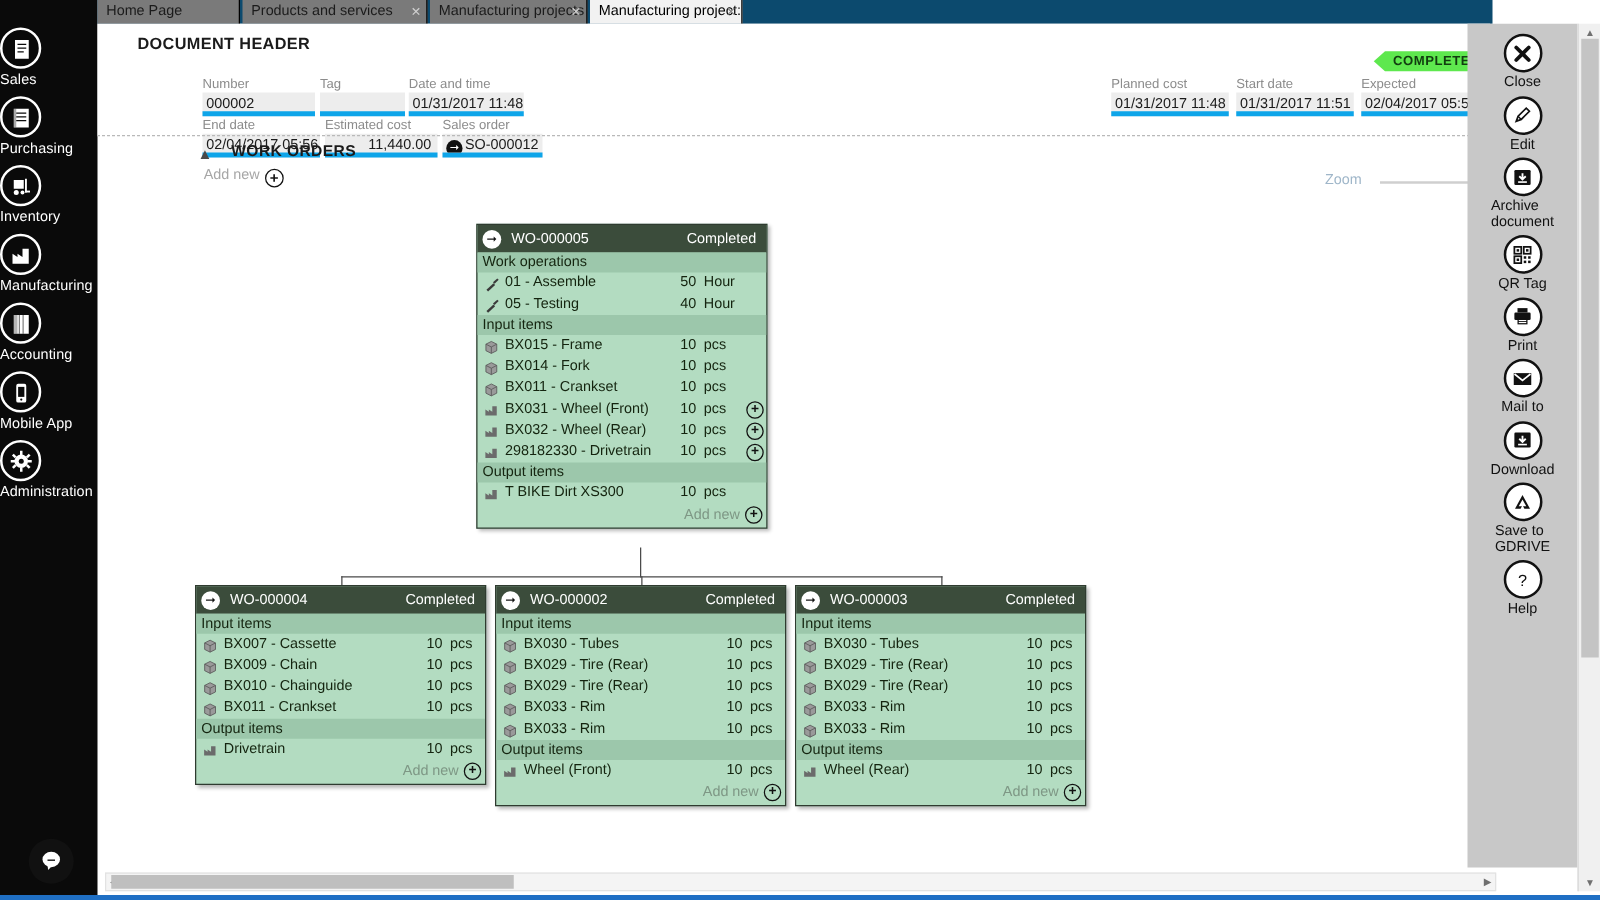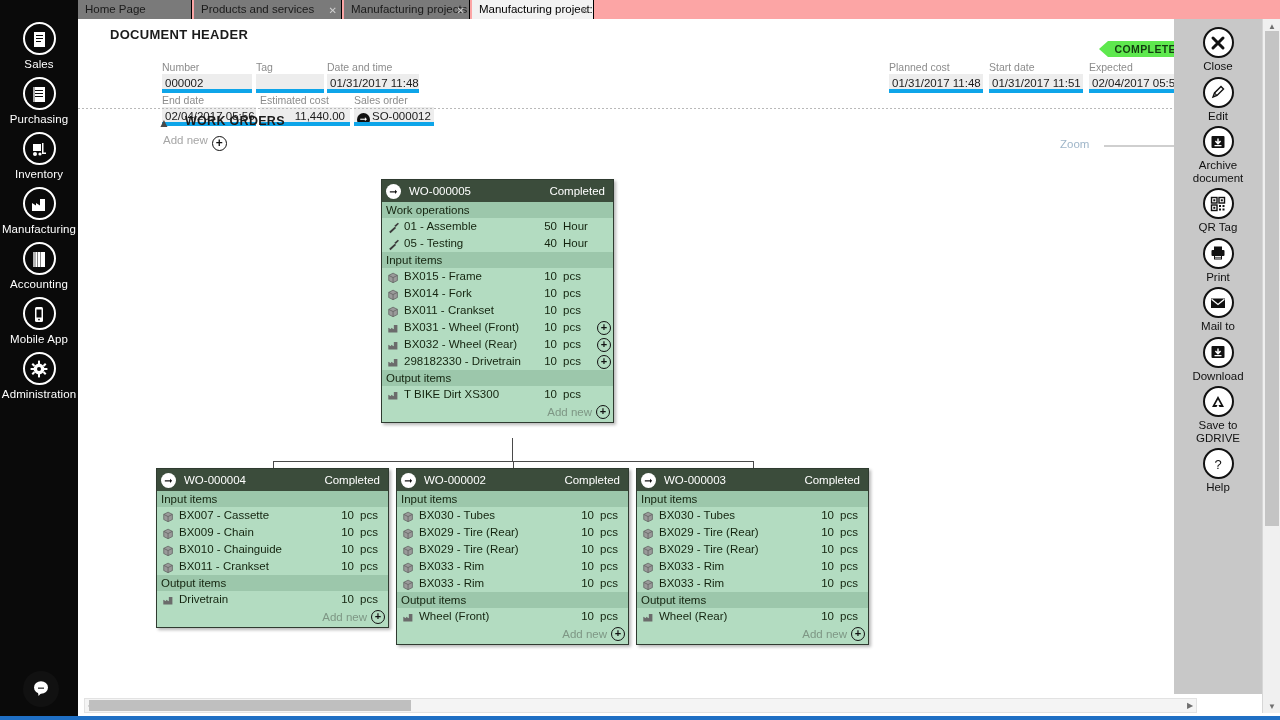--- a/index.html
+++ b/index.html
@@ -11,38 +11,38 @@
   }
   #root { position: relative; width: 1280px; height: 720px; background:#fff; }
 
   
   .leftnav {
     position: absolute; left: 0; top: 0; width: 78px; height: 720px;
     background: #0a0a0a;
     display: flex; flex-direction: column; align-items: center;
     padding-top: 22px;
   }
-  .nav-item { width: 78px; display:flex; flex-direction:column; align-items:center; margin-bottom: 7px; cursor:pointer; }
+  .nav-item { width: 78px; display:flex; flex-direction:column; align-items:flex-start; margin-bottom: 7px; cursor:pointer; }
   .nav-circle {
     width: 33px; height: 33px; border-radius: 50%;
     border: 2px solid #fff; display:flex; align-items:center; justify-content:center;
     color:#fff;
   }
   .nav-circle svg { display:block; }
   .nav-label { color:#fff; font-size: 11.5px; margin-top: 3px; letter-spacing:.1px; white-space:nowrap; }
   .chat-bubble {
     position:absolute; left: 23px; bottom: 13px;
     width: 36px; height: 36px; border-radius: 50%;
     background: #111; display:flex; align-items:center; justify-content:center;
   }
 
   
   .tabbar {
-    position:absolute; left: 78px; top: 0; width: 1202px; height: 19px;
-    background: #fca5a5;
+    position:absolute; left: 78px; top: 0; width: 1116px; height: 19px;
+    background: #0c4a6e;
   }
   .tab {
     position:absolute; top:0; height: 19px;
     background: #7a7a7a; color:#1b1b1b;
     font-size: 11.5px; line-height: 19px; padding-left: 7px;
     border-right: 1px solid #000;
     white-space: nowrap; overflow:hidden; cursor:pointer;
   }
   .tab.active { background: #f2f2f2; color:#000; }
   .tab .x { position:absolute; right:4px; top:1px; font-size:10px; color:#cfcfcf; }
@@ -53,21 +53,21 @@
     position:absolute; right: 18px; top: 19px; width: 88px; height: 675px;
     background: #c8c8c8;
     display:flex; flex-direction:column; align-items:center; padding-top: 8px;
   }
   .act { display:flex; flex-direction:column; align-items:center; margin-bottom: 4px; cursor:pointer; }
   .act-circle {
     width: 31px; height: 31px; border-radius:50%;
     border: 2px solid #111; display:flex; align-items:center; justify-content:center;
     background:#fff; color:#111;
   }
-  .act-label { font-size: 11.5px; color:#111; text-align:center; line-height: 12.5px; margin-top: 2px; }
+  .act-label { font-size: 11.5px; color:#111; text-align:left; line-height: 12.5px; margin-top: 2px; }
 
   
   .vscroll {
     position:absolute; right: 0; top: 19px; width: 18px; height: 694px;
     background: #f0f0f0; border-left:1px solid #d6d6d6;
   }
   .vscroll .thumb { position:absolute; left:2px; top:12px; width:14px; height:495px; background:#c4c4c4; }
   .vscroll .arrow { position:absolute; left:0; width:18px; height:14px; display:flex; align-items:center; justify-content:center; color:#707070; font-size:8px;}
   .vscroll .arrow.up { top:0; } .vscroll .arrow.dn { bottom:0; }
 

